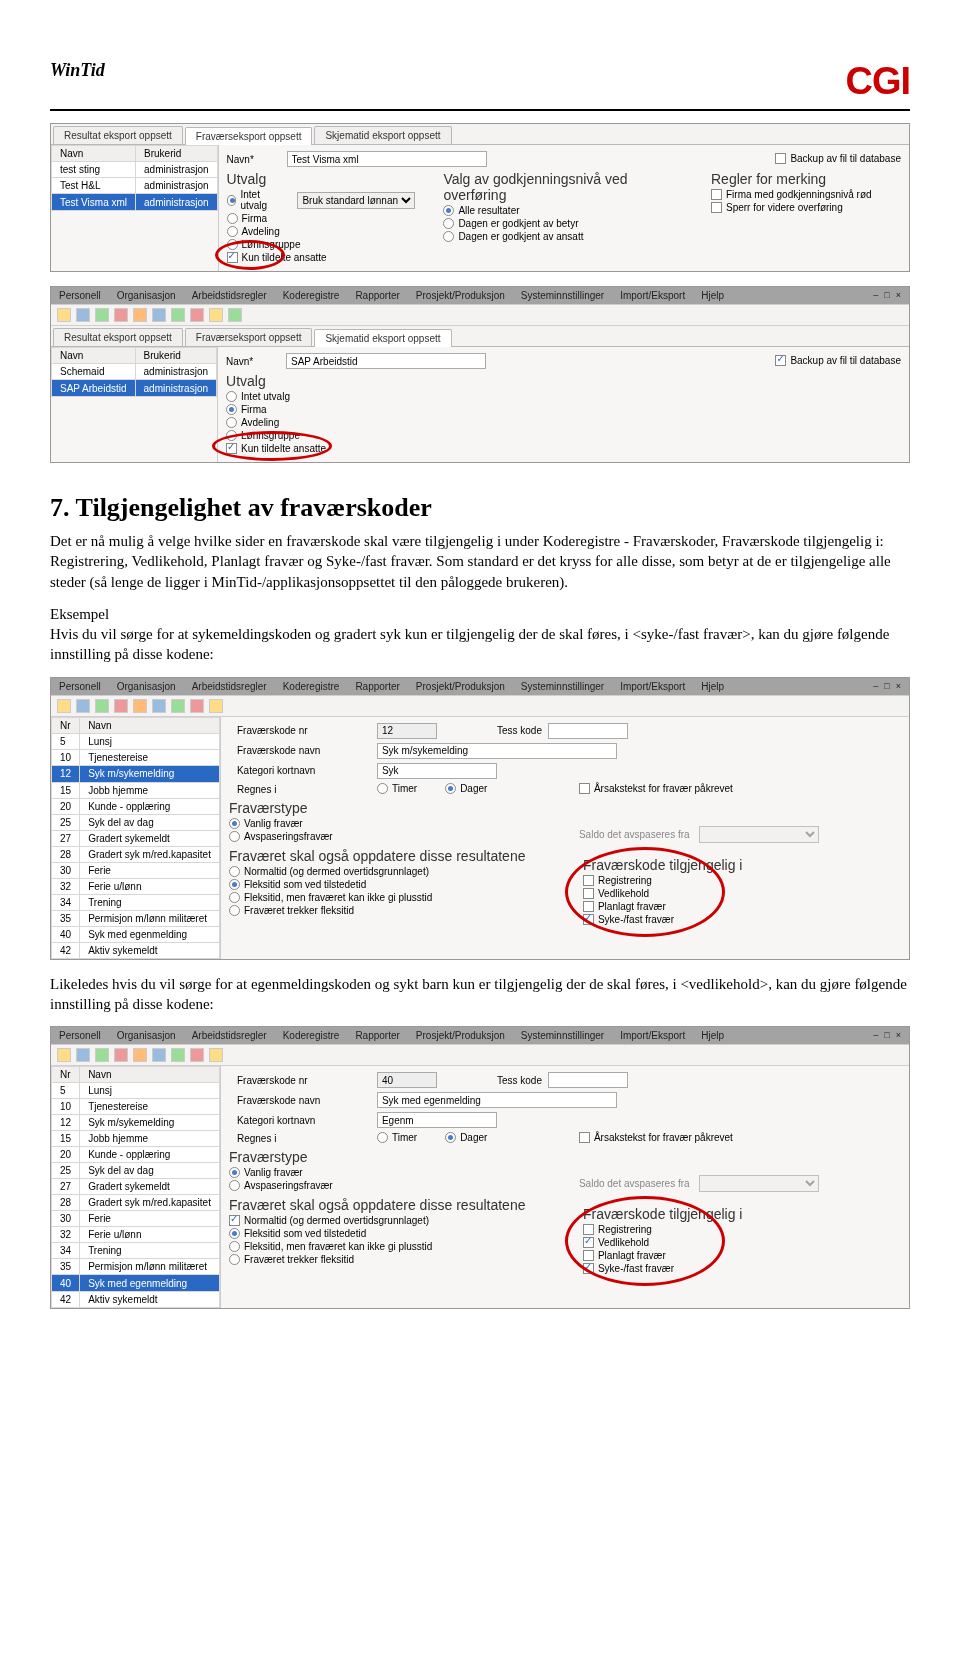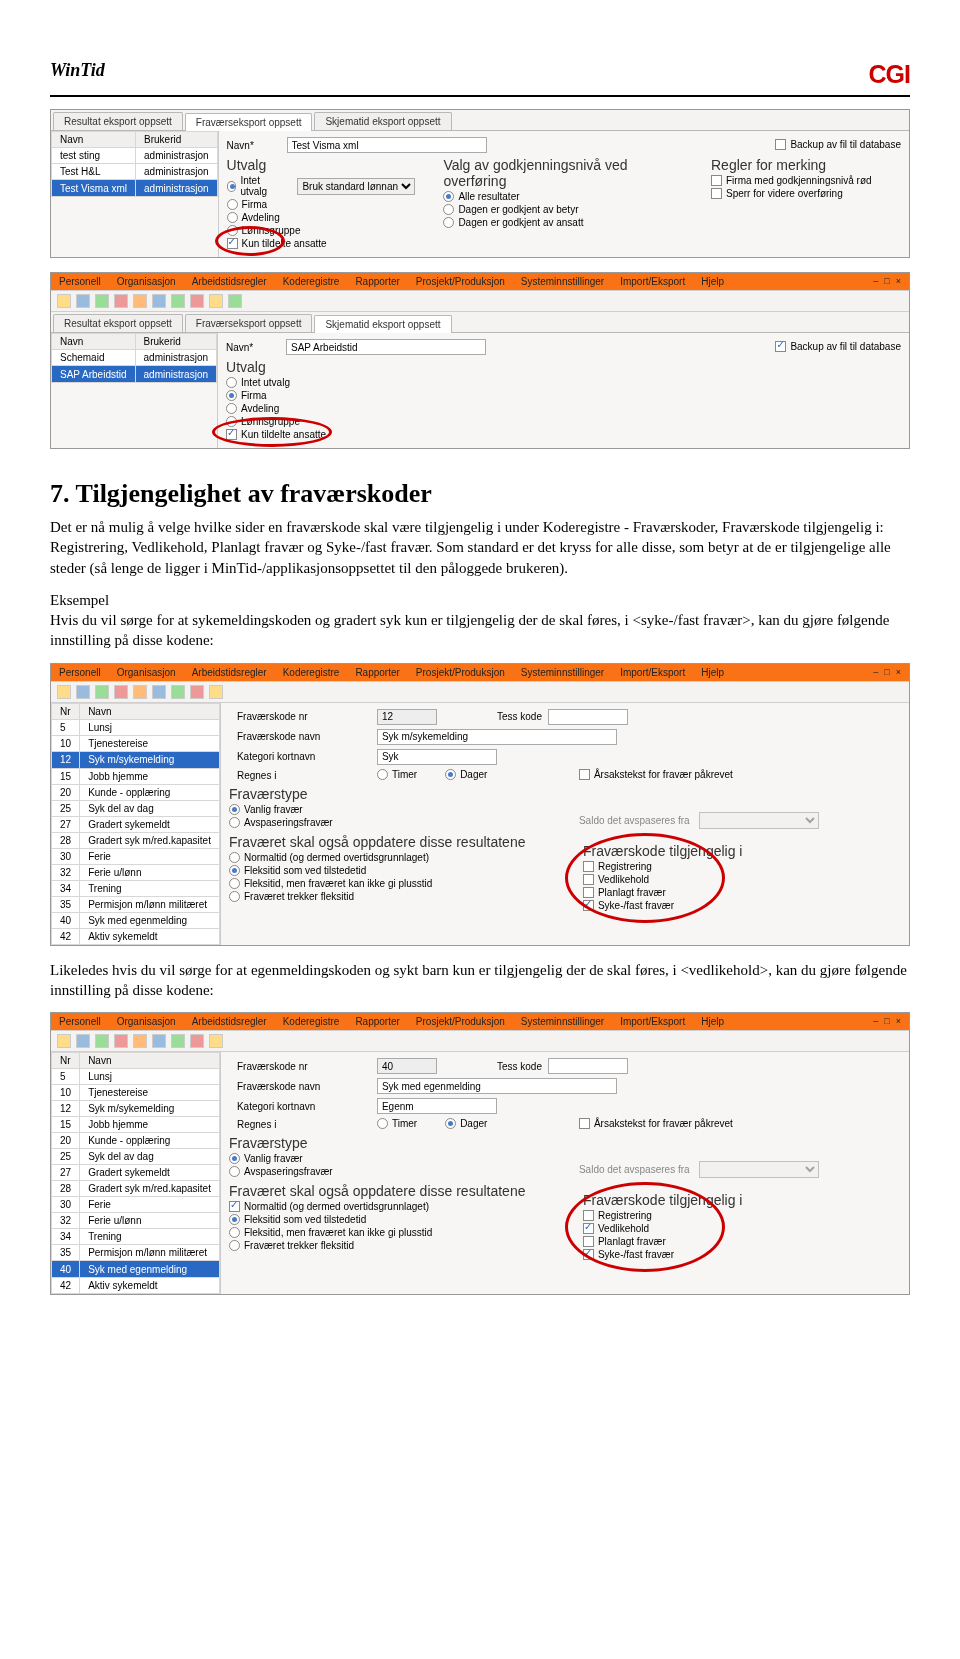--- a/index.html
+++ b/index.html
@@ -1,20 +1,20 @@
 <!DOCTYPE html>
 <html><head>
 <meta charset="utf-8">
 <style>
   * { box-sizing: border-box; margin: 0; padding: 0; }
   body { font-family: "Times New Roman", serif; background: #fff; width: 960px; margin: 0 auto; color: #000; }
   .page { padding: 60px 50px 30px 50px; }
   .header { display: flex; justify-content: space-between; align-items: flex-start; margin-bottom: 6px; }
   .header-title { font-style: italic; font-weight: bold; font-size: 18px; }
-  .logo { font-family: Arial, sans-serif; font-weight: 900; font-size: 25px; color: #c00; letter-spacing: -1px; }
+  .logo { font-family: Arial, sans-serif; font-weight: 900; font-size: 38px; color: #c00; letter-spacing: -1px; }
   .hr-top { border: none; border-top: 2px solid #000; margin: 2px 0 12px 0; }
 
   .shot { border: 1px solid #999; font-family: "Segoe UI", Tahoma, sans-serif; font-size: 10px; background: #f4f3f1; margin-bottom: 14px; }
   .tabstrip { display: flex; background: #f4f3f1; border-bottom: 1px solid #b8b8b8; padding: 2px 2px 0 2px; }
   .tab { padding: 3px 10px; border: 1px solid #b8b8b8; border-bottom: none; margin-right: 2px; border-radius: 2px 2px 0 0; background: #f0efed; color: #333; }
   .tab.active { background: #fff; position: relative; top: 1px; }
   .shot-body { display: flex; background: #f7f6f4; }
   .left-table { border-right: 1px solid #ccc; }
   .tbl { border-collapse: collapse; font-size: 10px; }
   .tbl th, .tbl td { border: 1px solid #d8d7d5; padding: 2px 8px; text-align: left; background: #fff; font-weight: normal; }
@@ -29,21 +29,21 @@
   .sel { border: 1px solid #aaa; font-size: 10px; height: 17px; background: #f0efed; }
   .group-title { font-size: 14px; color: #333; margin-bottom: 2px; }
   .radio-item, .check-item { display: flex; align-items: center; gap: 4px; font-size: 10px; margin-bottom: 2px; }
   .cols3 { display: flex; gap: 28px; }
   .col-b { min-width: 170px; }
   .col-c { min-width: 200px; }
   .col-d { min-width: 190px; }
   .circle { position: absolute; border: 3px solid #c00; border-radius: 50%; pointer-events: none; }
   .rel { position: relative; }
 
-  .menubar { display: flex; gap: 16px; padding: 3px 8px; background: #f97316; border-bottom: 1px solid #cfcfcf; font-size: 10px; color: #222; }
+  .menubar { display: flex; gap: 16px; padding: 3px 8px; background: #a3a3a3; border-bottom: 1px solid #cfcfcf; font-size: 10px; color: #222; }
   .window-ctl { margin-left: auto; display: flex; gap: 6px; font-size: 9px; }
   .toolbar { display: flex; gap: 5px; padding: 3px 6px; background: #f4f3f1; border-bottom: 1px solid #cfcfcf; }
   .tb-ico { width: 14px; height: 14px; background: #eee; border: 1px solid #ccc; }
   .tb-ico.y { background: #fd8; } .tb-ico.g { background: #9d9; } .tb-ico.b { background: #9bd; } .tb-ico.r { background: #e99; } .tb-ico.o { background: #fb7; }
 
   h1.sec { font-size: 26px; font-weight: bold; font-family: "Times New Roman", serif; margin: 30px 0 8px 0; }
   .body-text { font-size: 15px; line-height: 1.35; font-family: "Times New Roman", serif; margin-bottom: 12px; }
 
   .footer { border-top: 2px solid #000; margin-top: 12px; padding-top: 4px; display: flex; justify-content: space-between; font-size: 14px; }
   .footer .brand { font-style: italic; }

